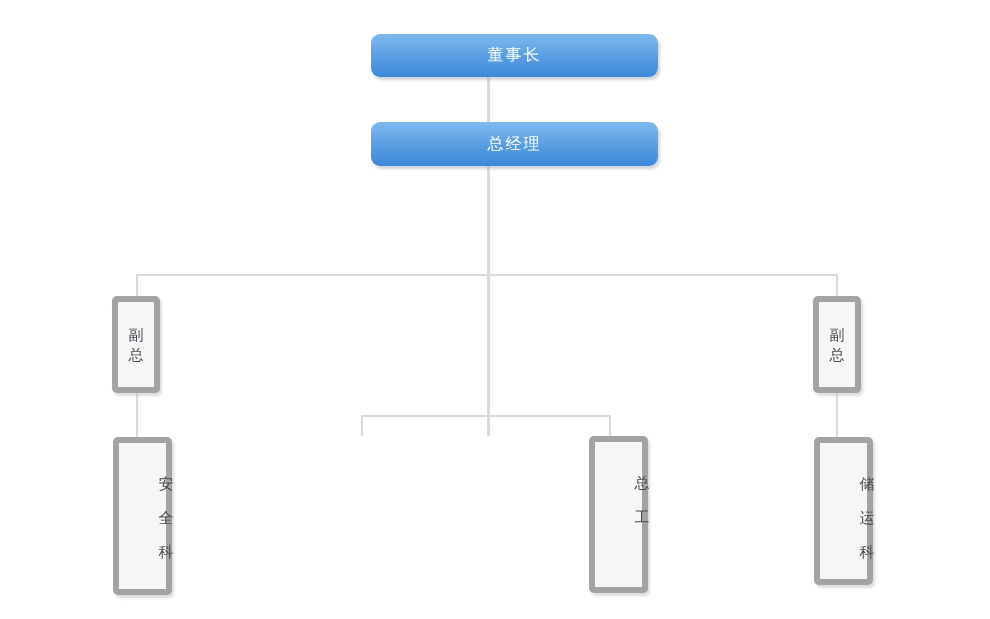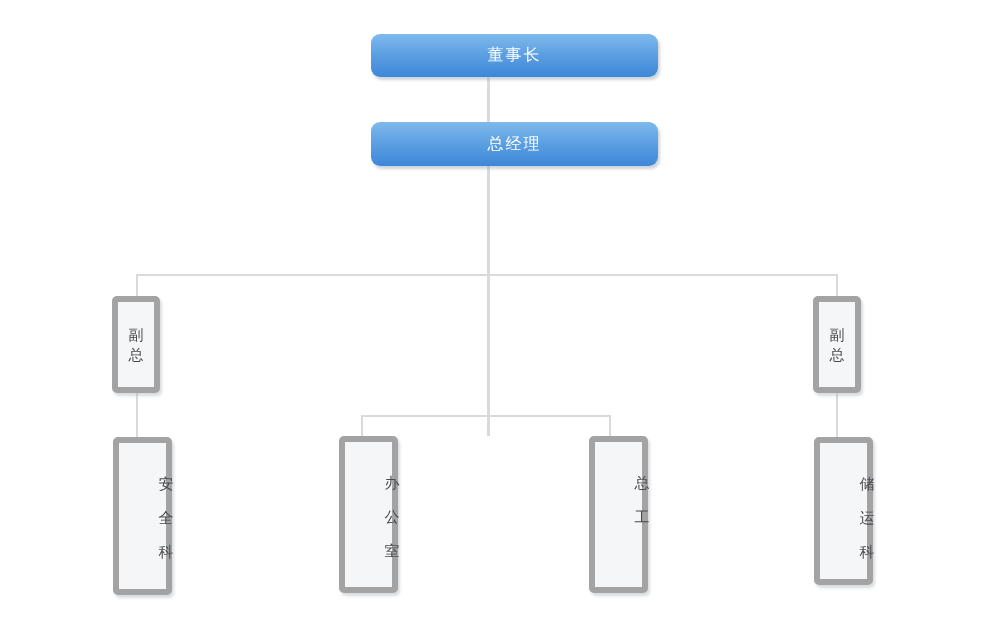--- a/index.html
+++ b/index.html
@@ -94,23 +94,20 @@
   <div class="node-leaf node-vice" style="left:112px; top:296px; width:48px; height:97px;">
     <span class="vlabel">副总</span>
   </div>
   <div class="node-leaf node-vice" style="left:813px; top:296px; width:48px; height:97px;">
     <span class="vlabel">副总</span>
   </div>
 
   <div class="node-leaf node-dept" style="left:113px; top:437px; width:46px; height:158px;">
     <span class="vlabel">安全科</span>
   </div>
-  <div class="node-leaf node-dept" style="left:339px; top:436px; width:47px; height:157px;">
-    <span class="vlabel">办公室</span>
-  </div>
   <div class="node-leaf node-dept" style="left:589px; top:436px; width:47px; height:157px;">
     <span class="vlabel">总工</span>
   </div>
   <div class="node-leaf node-dept" style="left:814px; top:437px; width:46px; height:148px;">
     <span class="vlabel">储运科</span>
   </div>
 
 </div>
 
 </body></html>

